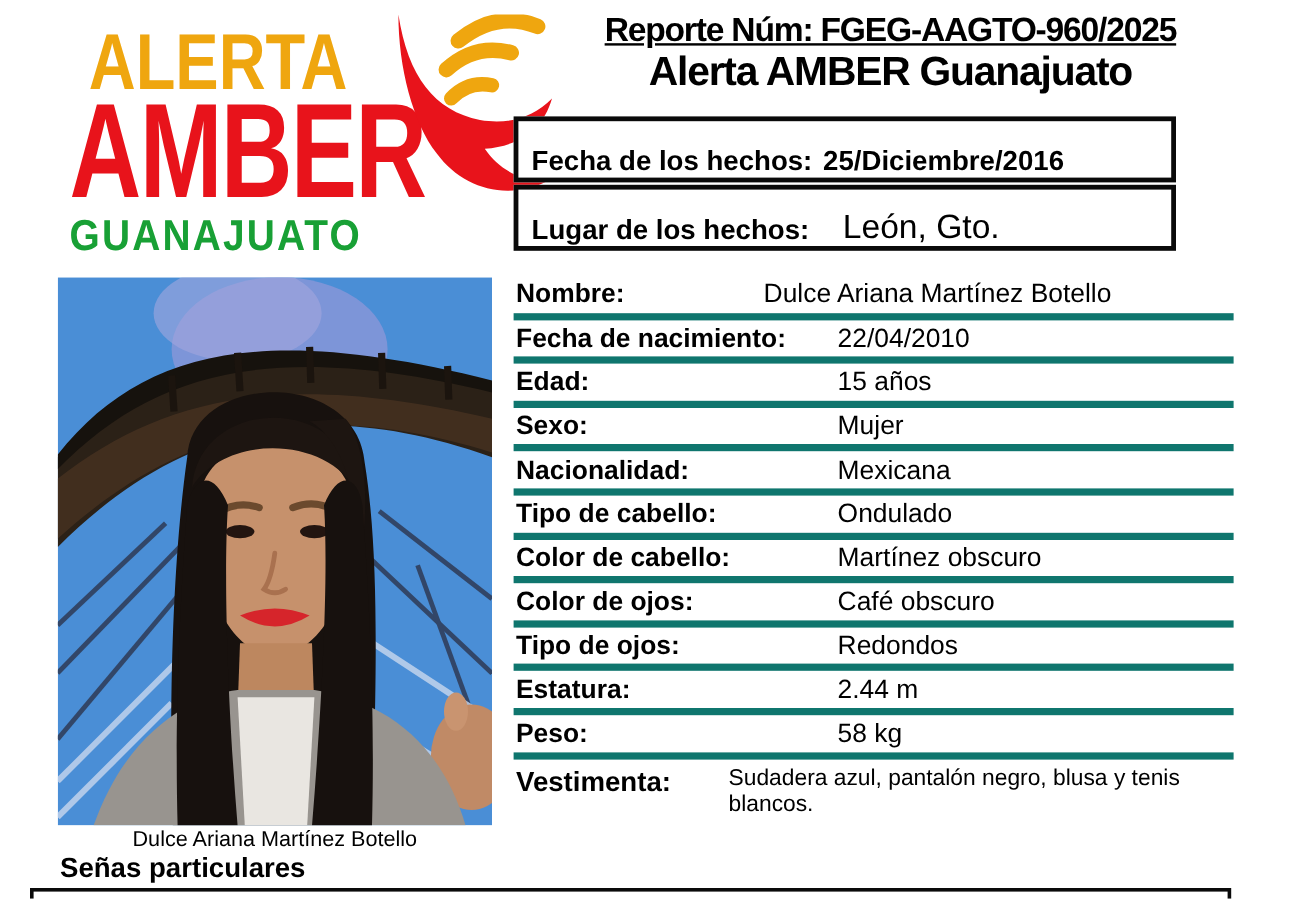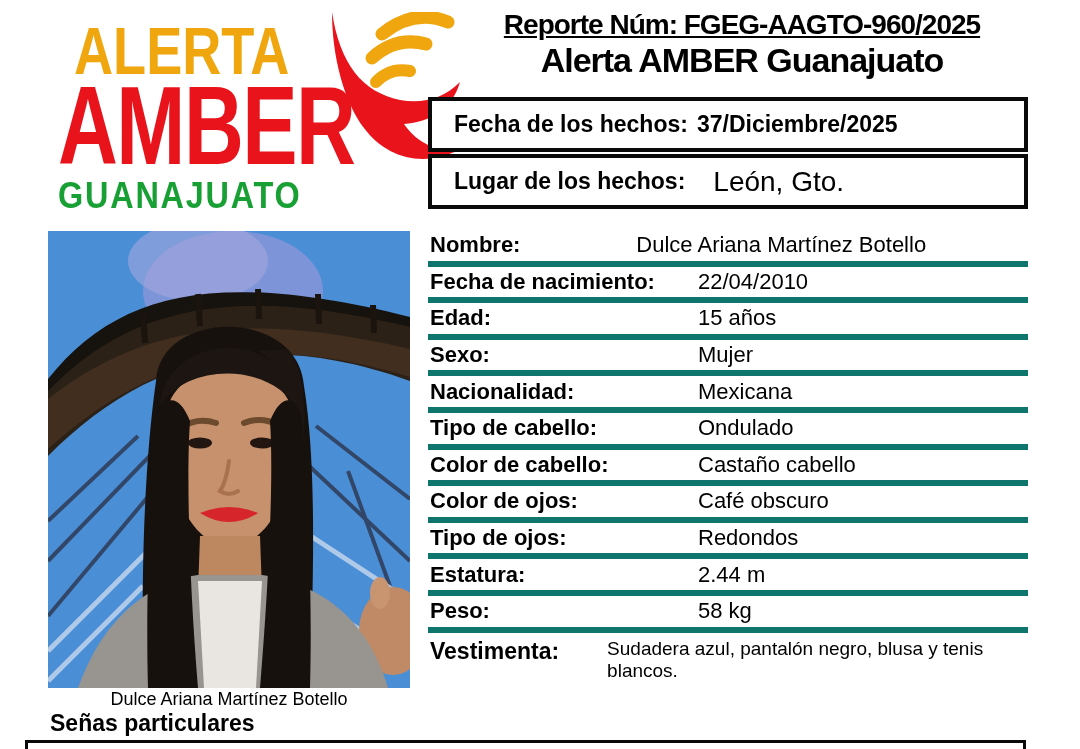--- a/index.html
+++ b/index.html
@@ -12,22 +12,22 @@
   .logo-word{position:absolute;font-weight:900;line-height:1;white-space:nowrap;transform-origin:left top;}
   #logo-alerta{left:22px;top:14px;font-size:66px;color:#EFA60F;transform:scaleX(0.82);letter-spacing:0px;}
   #logo-amber{left:6px;top:66px;font-size:112px;color:#E8131B;transform:scaleX(0.74);letter-spacing:-2px;}
   #logo-guanajuato{left:6px;top:174px;font-size:36px;color:#18A035;transform:scaleX(0.90);letter-spacing:2px;}
   #horn-svg{position:absolute;left:268px;top:8px;width:150px;height:160px;}
   
   #hdr{position:absolute;left:408px;top:8px;width:668px;text-align:center;}
   #hdr .t1{font-size:28px;font-weight:bold;letter-spacing:-1px;line-height:1.18;text-decoration:underline;}
   #hdr .t2{font-size:34px;font-weight:bold;letter-spacing:-1px;line-height:1.15;}
   
-  .fact-box{position:absolute;left:428px;width:600px;height:55px;border:4px solid #0a0a0a;
-    box-sizing:border-box;display:flex;align-items:center;padding-left:22px;background:#fff;}
+  .fact-box{position:absolute;left:428px;width:552px;height:55px;border:4px solid #0a0a0a;
+    box-sizing:border-box;display:flex;align-items:flex-end;padding-left:11px;background:#fff;}
   #fact-date{top:97px;}
   #fact-place{top:154px;}
   .fact-label{font-weight:bold;font-size:23px;white-space:nowrap;}
   #fact-date .fact-value{font-weight:bold;font-size:23px;margin-left:9px;white-space:nowrap;}
   #fact-place .fact-value{font-weight:normal;font-size:28px;margin-left:28px;white-space:nowrap;}
   
   #photo{position:absolute;left:48px;top:231px;width:362px;height:457px;overflow:hidden;}
   #photo svg{display:block;}
   #caption{position:absolute;left:48px;top:689px;width:362px;text-align:center;font-size:18px;}
   
@@ -69,21 +69,21 @@
     </svg>
   </div>
 
   <div id="hdr">
     <div class="t1">Reporte Núm: FGEG-AAGTO-960/2025</div>
     <div class="t2">Alerta AMBER Guanajuato</div>
   </div>
 
   <div id="fact-date" class="fact-box">
     <span class="fact-label">Fecha de los hechos:</span>
-    <span class="fact-value">37/Diciembre/2025</span>
+    <span class="fact-value">25/Diciembre/2016</span>
   </div>
   <div id="fact-place" class="fact-box">
     <span class="fact-label">Lugar de los hechos:</span>
     <span class="fact-value">León, Gto.</span>
   </div>
 
   <div id="photo">
     <svg width="362" height="457" viewBox="0 0 362 457" aria-hidden="true">
 
       <rect x="0" y="0" width="362" height="457" fill="#4A8ED6"></rect>
@@ -167,21 +167,21 @@
       <div class="drow">
         <span class="dlabel">Nacionalidad:</span>
         <span class="dvalue">Mexicana</span>
       </div>
       <div class="drow">
         <span class="dlabel">Tipo de cabello:</span>
         <span class="dvalue">Ondulado</span>
       </div>
       <div class="drow">
         <span class="dlabel">Color de cabello:</span>
-        <span class="dvalue">Castaño cabello</span>
+        <span class="dvalue">Martínez obscuro</span>
       </div>
       <div class="drow">
         <span class="dlabel">Color de ojos:</span>
         <span class="dvalue">Café obscuro</span>
       </div>
       <div class="drow">
         <span class="dlabel">Tipo de ojos:</span>
         <span class="dvalue">Redondos</span>
       </div>
       <div class="drow">

